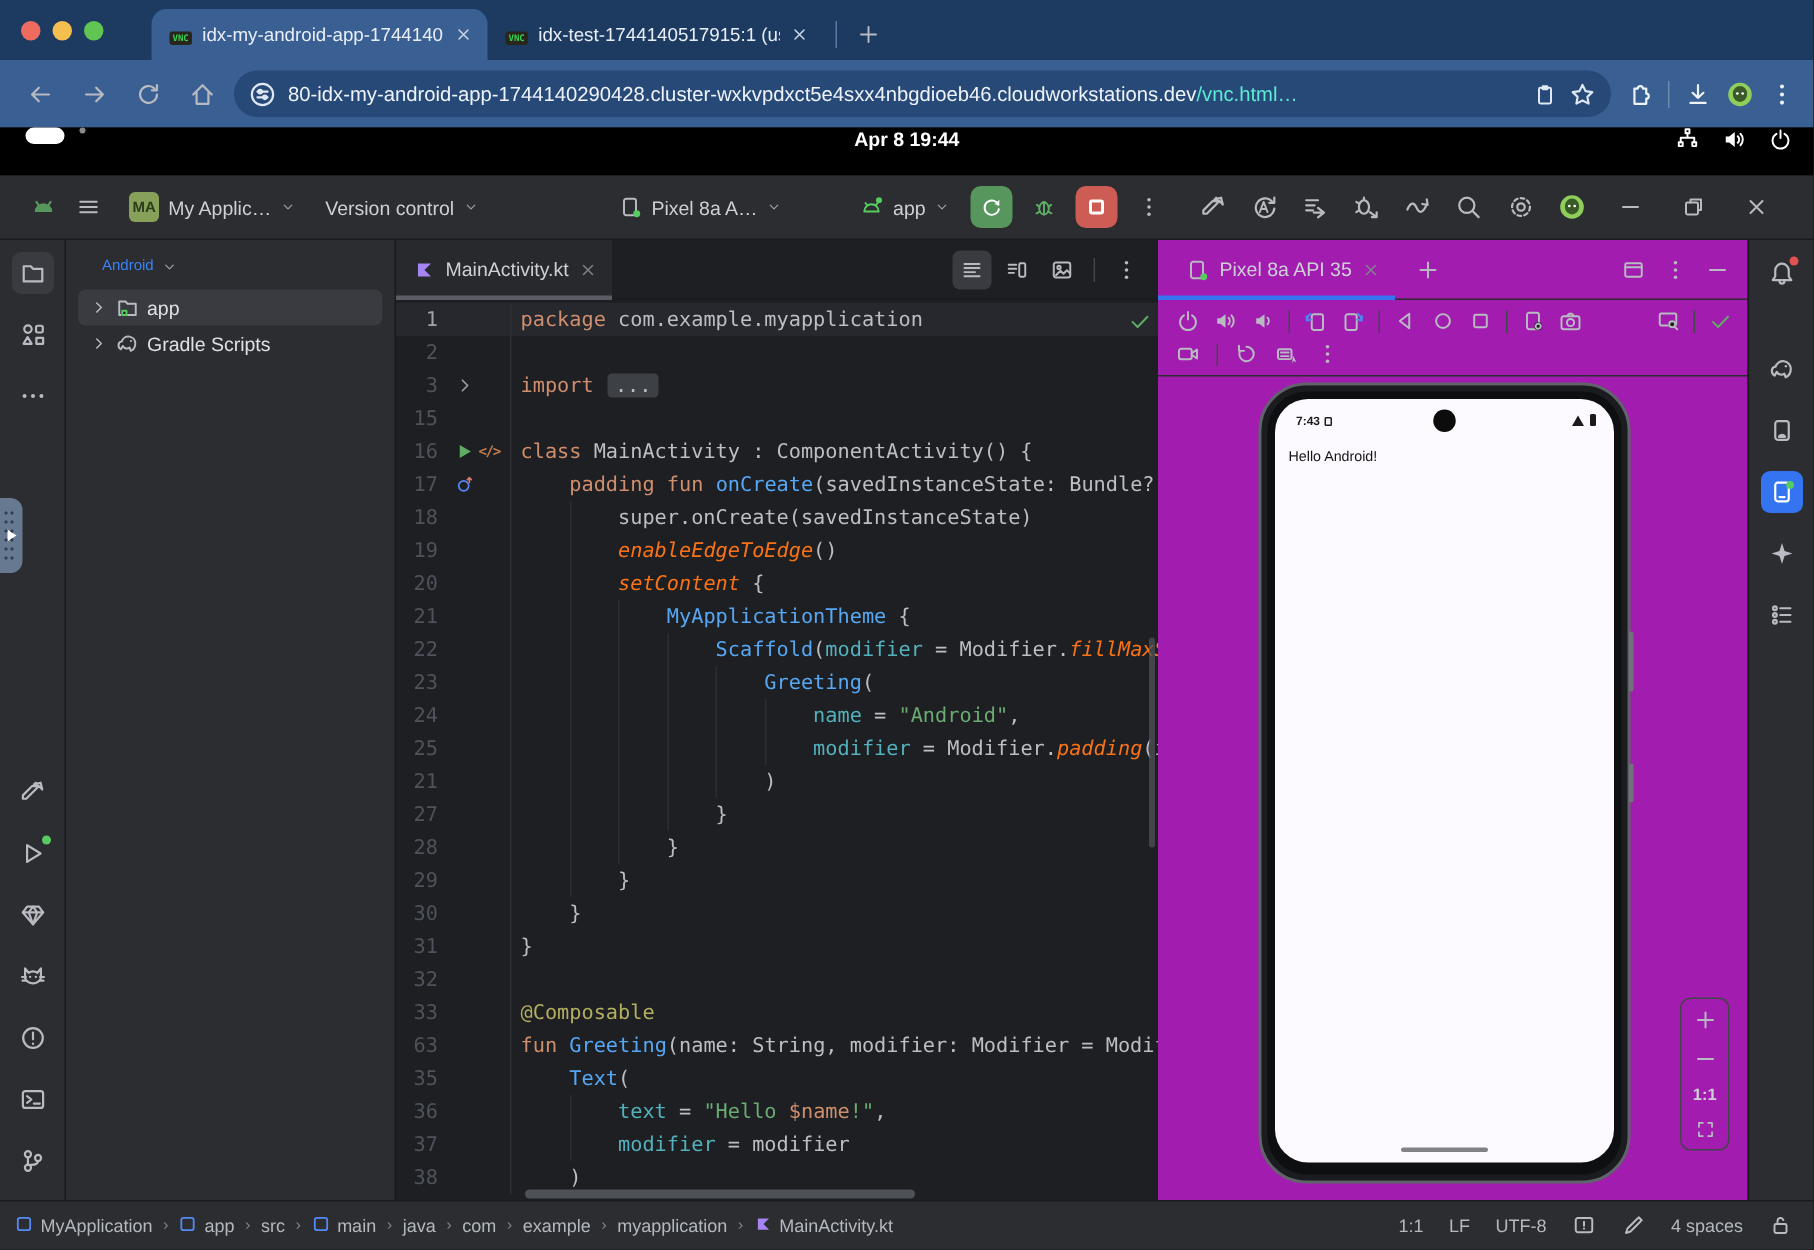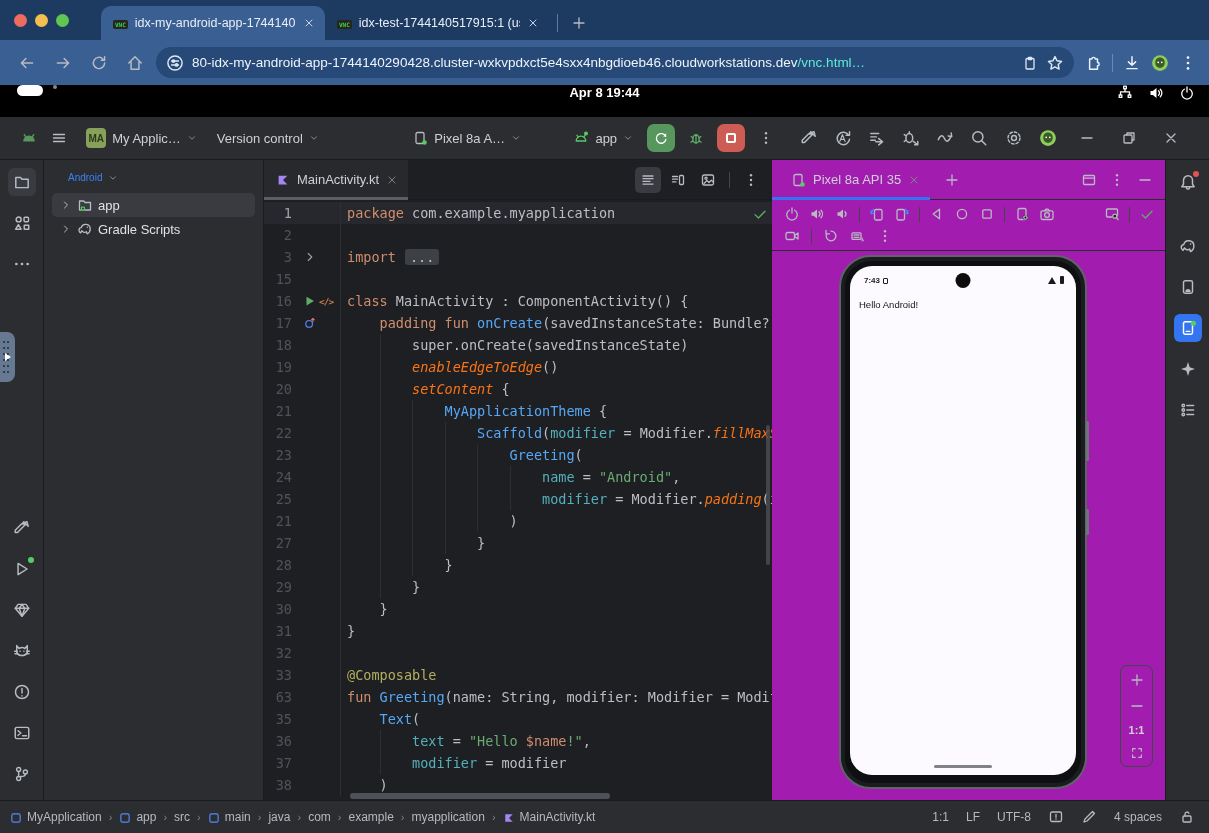--- a/index.html
+++ b/index.html
@@ -105,21 +105,21 @@
 .pstat{position:absolute;right:12px;top:10px;display:flex;gap:4px;align-items:flex-end}
 .wifi{width:0;height:0;border-left:4px solid transparent;border-right:4px solid transparent;border-bottom:7px solid #1a1a1a}
 .batt{width:4px;height:8px;background:#1a1a1a;border-radius:1px}
 .hello{position:absolute;left:9px;top:33px;font-size:9.5px;color:#141414}
 .navpill{position:absolute;left:50%;bottom:7px;transform:translateX(-50%);width:58px;height:3.5px;background:#808287;border-radius:2px}
 .zoomctl{position:absolute;left:348px;top:414px;width:33px;border:1px solid #43454a;border-radius:7px;display:flex;flex-direction:column;align-items:center;padding:6px 0;gap:10px;color:#b8bcc2}
 .zoomlbl{font-size:11px;font-weight:bold;color:#ced0d6}
 
 .status{left:0;top:800px;width:1209px;height:33px;background:#2b2d30;border-top:1px solid #1a1b1d;display:flex;align-items:center;font-size:12px;color:#b4b8bf;padding:0 14px 0 10px}
 .crumbs{display:flex;align-items:center;gap:7px;min-width:0;white-space:nowrap}
-.crumb{display:flex;align-items:flex-end;gap:5px}
+.crumb{display:flex;align-items:flex-start;gap:5px}
 .csep{color:#7f838b;font-size:11px}
 .statr{margin-left:auto;display:flex;align-items:center;gap:17px}
 
 .vnchandle{left:0;top:332px;width:15px;height:50px;background:rgba(112,132,158,.88);border-radius:0 8px 8px 0;display:flex;align-items:center;justify-content:center}
 .vnchandle .tri{width:0;height:0;border-top:4px solid transparent;border-bottom:4px solid transparent;border-left:6px solid #fff}
 .dotscol{position:absolute;left:2px;top:7px;bottom:7px;width:8px;background:radial-gradient(circle,#2e3d52 1px,transparent 1.2px);background-size:4px 6px}
 </style>
 </head>
 <body>
 

